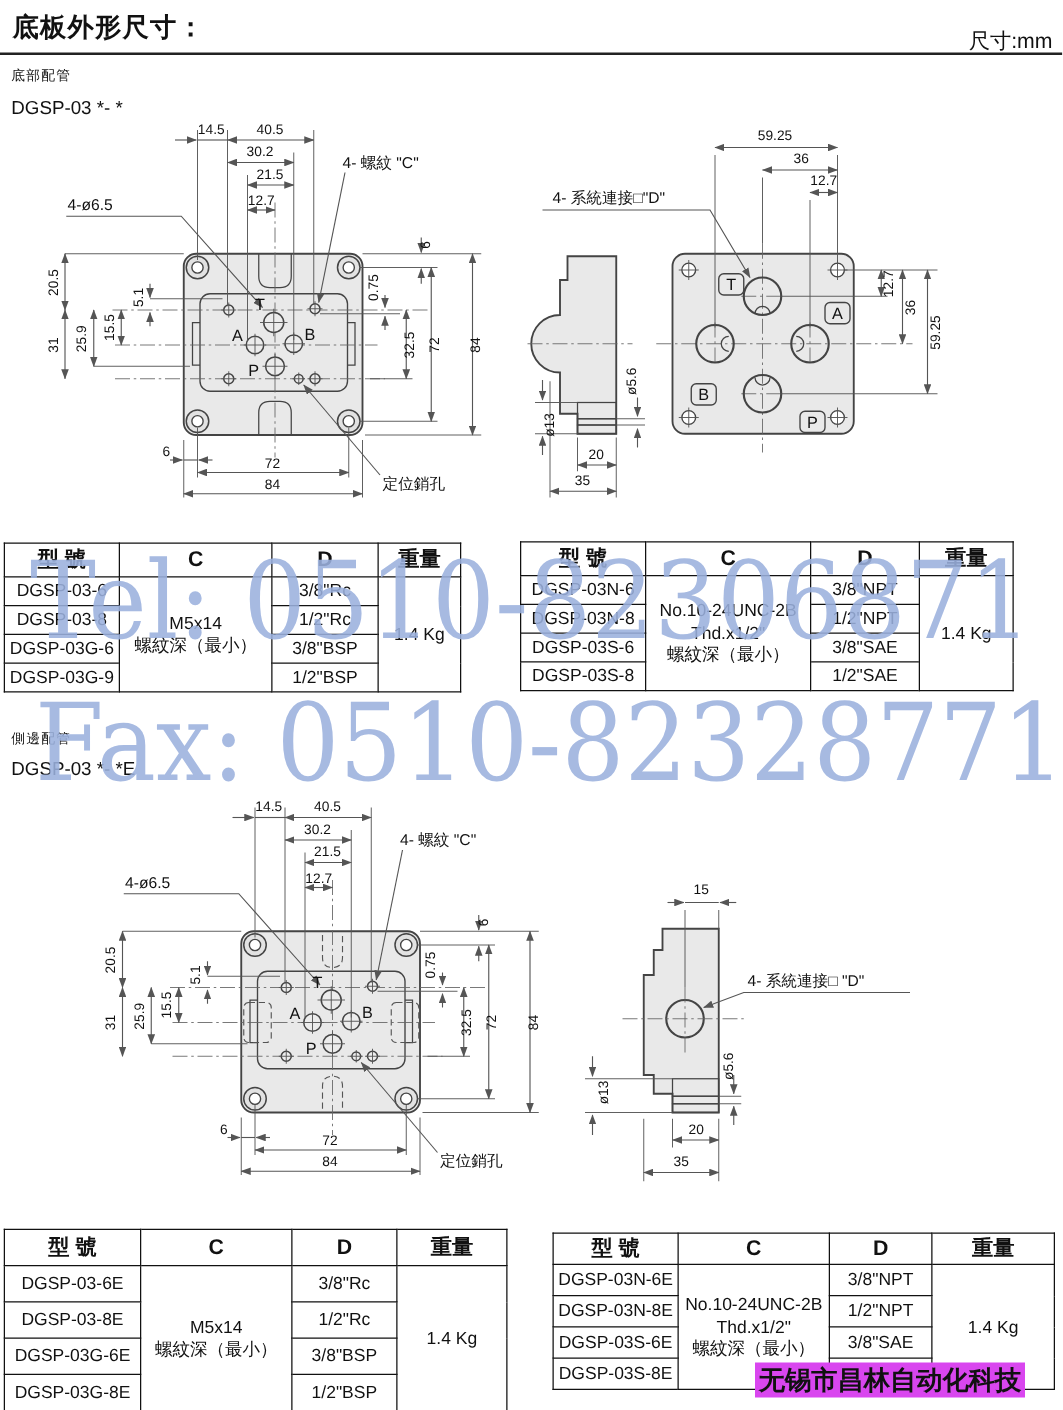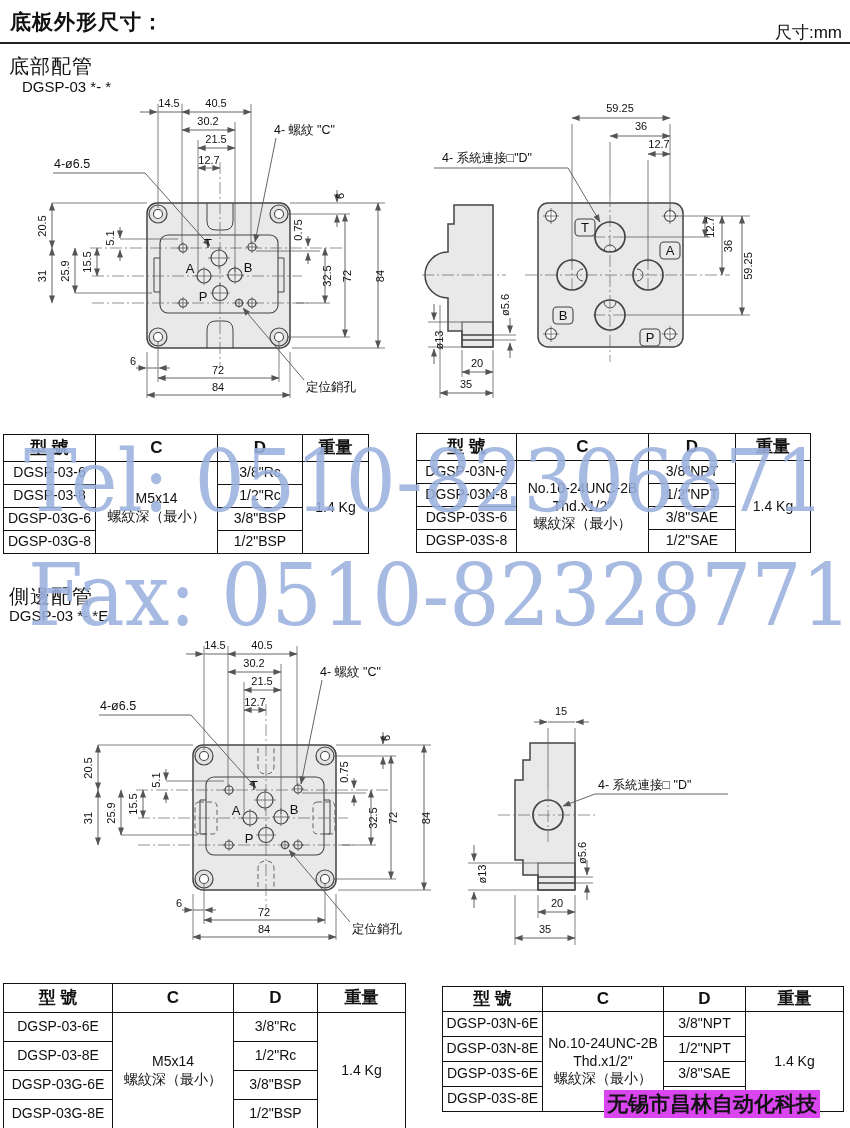--- a/index.html
+++ b/index.html
@@ -1,21 +1,21 @@
 <!DOCTYPE html>
 <html><head>
 <meta charset="utf-8">
 <style>
   html,body{margin:0;padding:0;background:#fff}
   .page{position:relative;width:850px;height:1128px;background:#fff;overflow:hidden;
         font-family:"Liberation Sans",sans-serif;color:#111}
   .title{position:absolute;left:10px;top:8px;font-size:21px;font-weight:bold;letter-spacing:1px}
   .unit{position:absolute;right:8px;top:21px;font-size:17px}
   .rule{position:absolute;left:0;right:0;top:42px;height:2px;background:#222}
-  .sec-head{position:absolute;font-size:20px;letter-spacing:1px}
+  .sec-head{position:absolute;font-size:11px;letter-spacing:1px}
   .sec-model{position:absolute;font-size:15px}
   svg.draw{position:absolute;overflow:visible}
   svg text{font-family:"Liberation Sans",sans-serif;font-size:11px;fill:#111}
   svg text.m{text-anchor:middle}
   svg text.lab{font-size:12.5px}
   svg text.pt{font-size:13px}
   .plate{fill:#e9e9e9;stroke:#444;stroke-width:1.5}
   .inner{fill:#e9e9e9;stroke:#444;stroke-width:1.1}
   .mo{fill:#e2e2e2;stroke:#444;stroke-width:1.2}
   .mi{fill:#fff;stroke:#444;stroke-width:1.1}
@@ -44,21 +44,21 @@
 </head>
 <body>
 
 <div class="page">
 
   <div class="title">底板外形尺寸：</div>
   <div class="unit">尺寸:mm</div>
   <div class="rule"></div>
 
   <div class="sec-head" style="left:9px;top:53px">底部配管</div>
-  <div class="sec-model" style="left:22px;top:78px">DGSP-03 *- *</div>
+  <div class="sec-model" style="left:9px;top:78px">DGSP-03 *- *</div>
 
   <svg class="draw" style="left:40px;top:90px" width="400" height="340" viewBox="0 0 400 340">
     <defs>
       <marker id="a1" viewBox="0 0 8 6" refX="7.5" refY="3" markerWidth="9" markerHeight="7" orient="auto-start-reverse">
         <path d="M0,0 L8,3 L0,6 Z" fill="#555"></path>
         </marker>
     </defs>
     <g>
       <rect class="plate" x="107" y="113" width="143" height="145" rx="10"></rect>
       <path class="thin" d="M167,113 V131 Q167,140 176,140 H184 Q193,140 193,131 V113"></path>
@@ -266,21 +266,21 @@
       </tr>
       <tr>
           <td class="model">DGSP-03-8</td>
           <td>1/2"Rc</td>
         </tr>
       <tr>
           <td class="model">DGSP-03G-6</td>
           <td>3/8"BSP</td>
         </tr>
       <tr>
-          <td class="model">DGSP-03G-8</td>
+          <td class="model">DGSP-03G-9</td>
           <td>1/2"BSP</td>
         </tr>
     </tbody>
   </table>
 
   <table class="spec t01" style="left:416px;top:433px;width:394px">
     <colgroup>
         <col style="width:100px">
         <col style="width:132px">
         <col style="width:87px">

